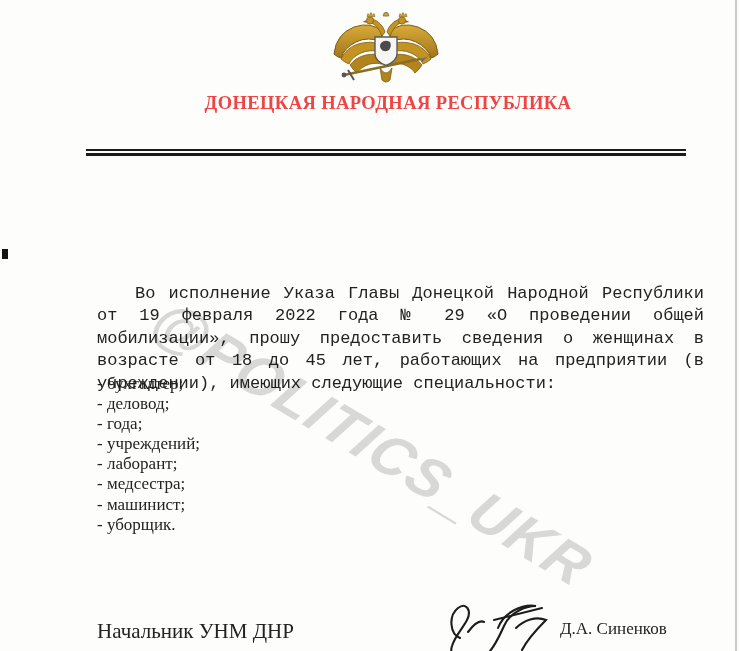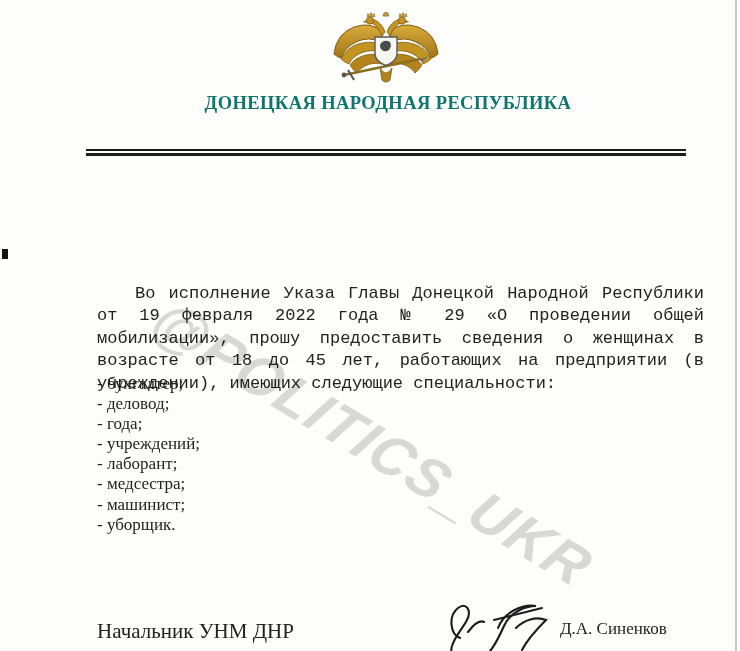--- a/index.html
+++ b/index.html
@@ -13,21 +13,21 @@
   }
   
   .scan-edge{position:absolute;top:0;bottom:0;right:3px;width:2px;background:#c9c9c9;}
   .scan-mark{position:absolute;left:2px;top:249px;width:6px;height:10px;background:#141414;}
 
   
   .emblem{position:absolute;left:328px;top:12px;width:116px;height:76px;}
   .org{
     position:absolute;left:35px;top:91px;width:706px;
     text-align:center;font-weight:bold;font-size:18.5px;line-height:25px;
-    letter-spacing:.4px;color:#0f766e;
+    letter-spacing:.4px;color:#ef4444;
   }
   .rule{
     position:absolute;left:86px;top:149px;width:600px;height:2px;
     border-top:2px solid #1b1b1b;border-bottom:3px solid #1b1b1b;
   }
 
   
   .addressee{
     position:absolute;left:342px;top:180px;
     font-size:16.5px;line-height:21.5px;color:#2a2a2a;

